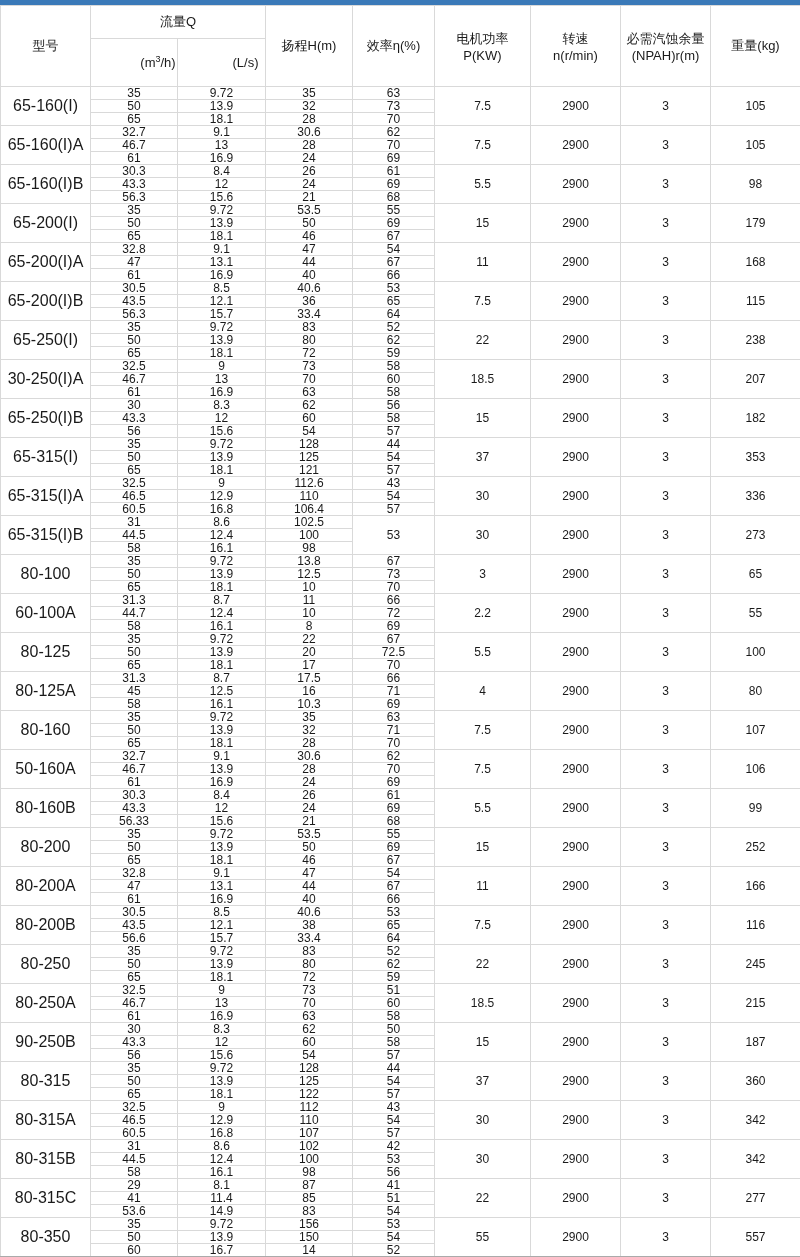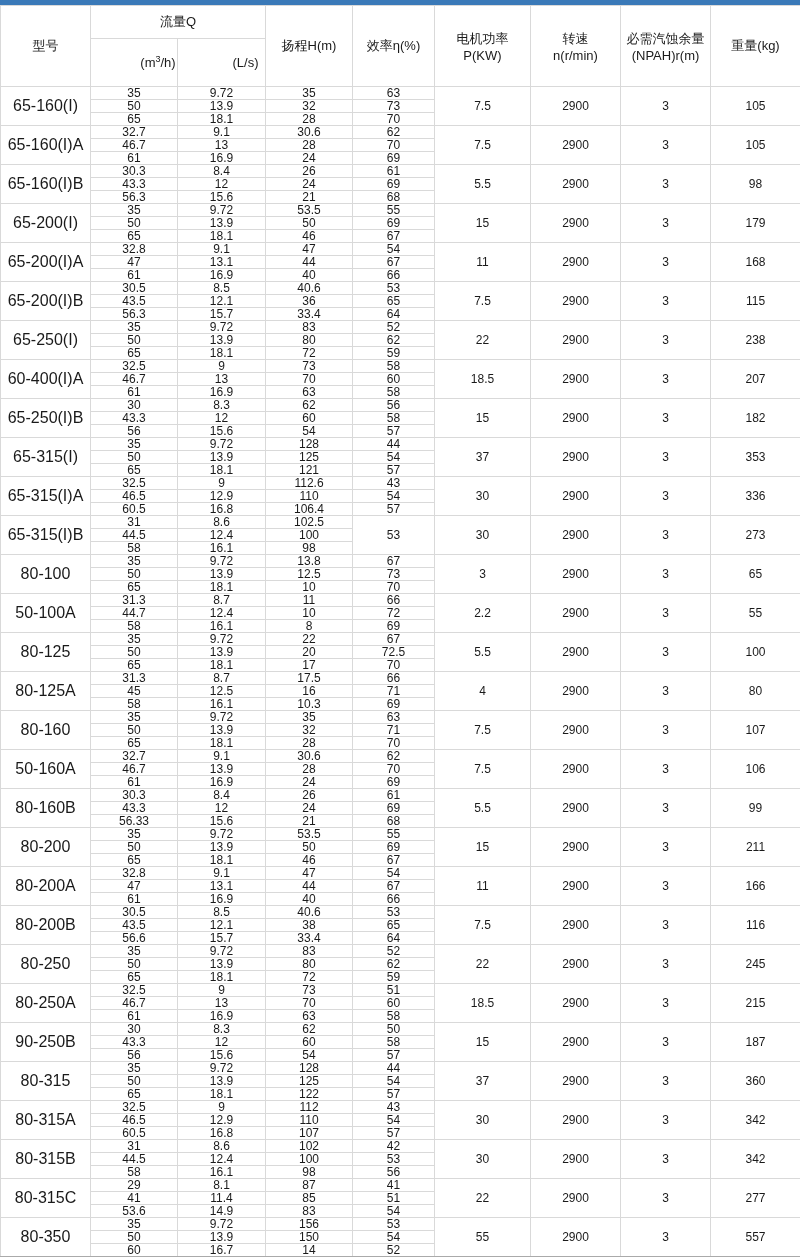--- a/index.html
+++ b/index.html
@@ -227,21 +227,21 @@
         <td>80</td>
         <td>62</td>
       </tr>
       <tr>
         <td>65</td>
         <td>18.1</td>
         <td>72</td>
         <td>59</td>
       </tr>
       <tr>
-        <td rowspan="3" class="model-cell">60-400(I)A</td>
+        <td rowspan="3" class="model-cell">30-250(I)A</td>
         <td>32.5</td>
         <td>9</td>
         <td>73</td>
         <td>58</td>
         <td rowspan="3">18.5</td>
         <td rowspan="3">2900</td>
         <td rowspan="3">3</td>
         <td rowspan="3">207</td>
       </tr>
       <tr>
@@ -363,21 +363,21 @@
         <td>12.5</td>
         <td>73</td>
       </tr>
       <tr>
         <td>65</td>
         <td>18.1</td>
         <td>10</td>
         <td>70</td>
       </tr>
       <tr>
-        <td rowspan="3" class="model-cell">50-100A</td>
+        <td rowspan="3" class="model-cell">60-100A</td>
         <td>31.3</td>
         <td>8.7</td>
         <td>11</td>
         <td>66</td>
         <td rowspan="3">2.2</td>
         <td rowspan="3">2900</td>
         <td rowspan="3">3</td>
         <td rowspan="3">55</td>
       </tr>
       <tr>
@@ -509,21 +509,21 @@
       </tr>
       <tr>
         <td rowspan="3" class="model-cell">80-200</td>
         <td>35</td>
         <td>9.72</td>
         <td>53.5</td>
         <td>55</td>
         <td rowspan="3">15</td>
         <td rowspan="3">2900</td>
         <td rowspan="3">3</td>
-        <td rowspan="3">211</td>
+        <td rowspan="3">252</td>
       </tr>
       <tr>
         <td>50</td>
         <td>13.9</td>
         <td>50</td>
         <td>69</td>
       </tr>
       <tr>
         <td>65</td>
         <td>18.1</td>

